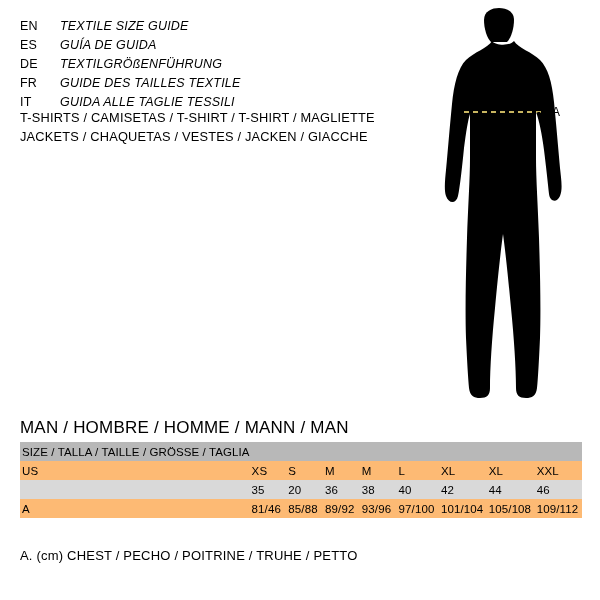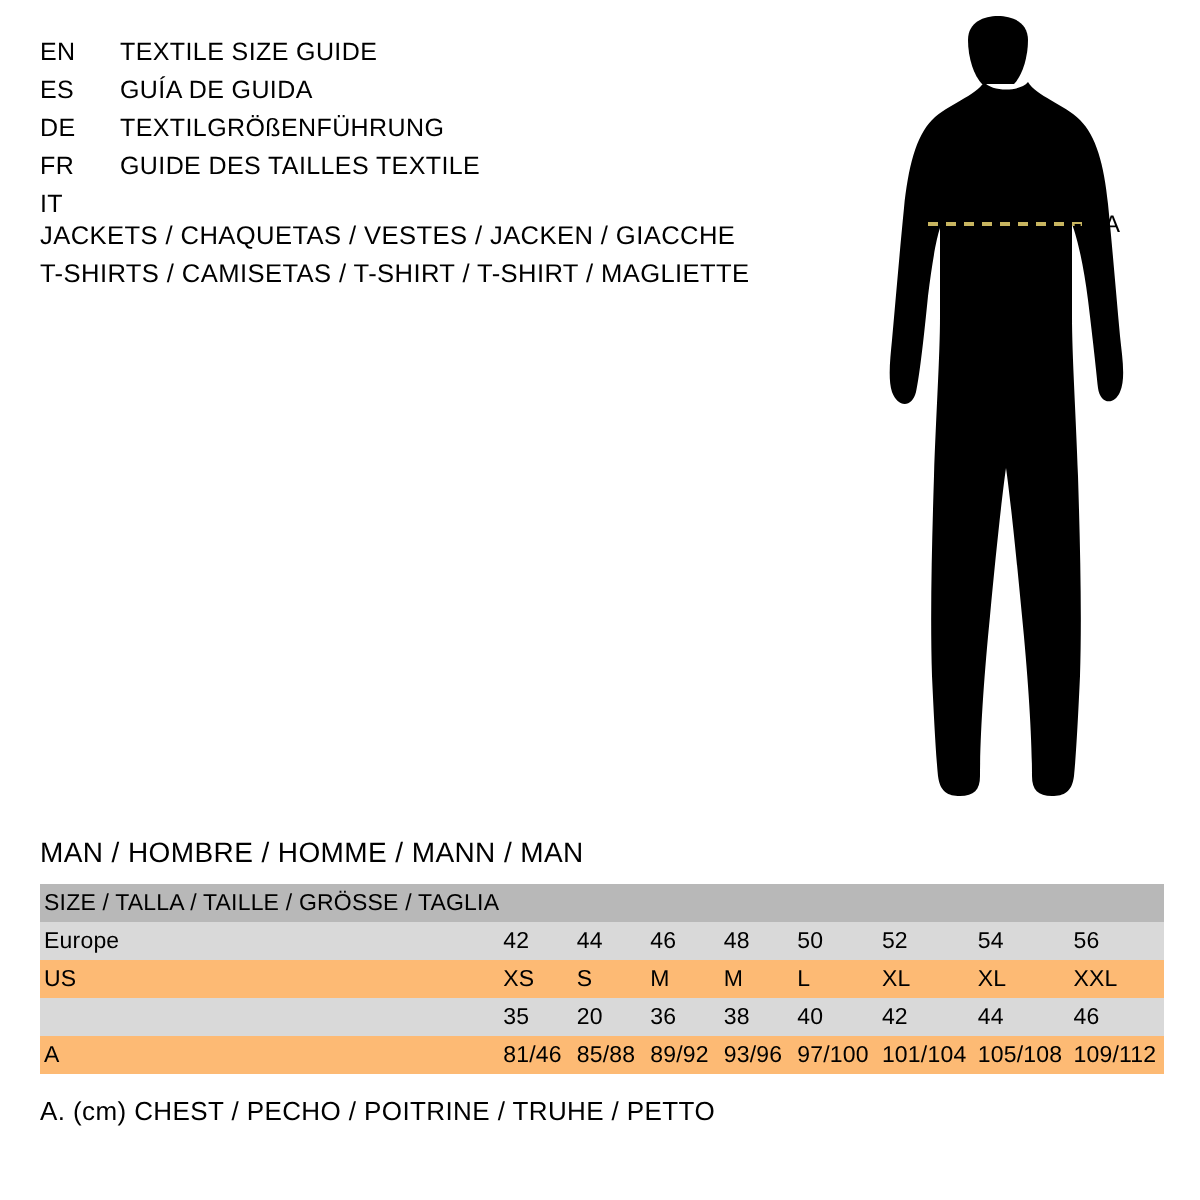--- a/index.html
+++ b/index.html
@@ -34,20 +34,21 @@
     height: 19px;
     font-size: 12.5px;
     letter-spacing: 0.2px;
   }
   .lang-code {
     width: 40px;
     flex: 0 0 40px;
   }
   .lang-text {
     flex: 1 1 auto;
+    font-style: italic;
   }
 
   
   .cat-block {
     position: absolute;
     left: 20px;
     top: 110px;
     width: 420px;
   }
   .cat-line {
@@ -79,21 +80,21 @@
     width: 16px;
     height: 0;
     border-top: 1.5px dashed #000;
   }
 
   
   .table-title {
     position: absolute;
     left: 20px;
     top: 418px;
-    font-size: 14px;
+    font-size: 17px;
     letter-spacing: 0.2px;
     font-weight: normal;
   }
   table.size-table {
     position: absolute;
     left: 20px;
     top: 442px;
     width: 562px;
     border-collapse: collapse;
     font-size: 11.5px;
@@ -143,26 +144,27 @@
     <div class="lang-row">
       <span class="lang-code">DE</span>
       <span class="lang-text">TEXTILGRÖßENFÜHRUNG</span>
     </div>
     <div class="lang-row">
       <span class="lang-code">FR</span>
       <span class="lang-text">GUIDE DES TAILLES TEXTILE</span>
     </div>
     <div class="lang-row">
       <span class="lang-code">IT</span>
+      <span class="lang-text">GUIDA ALLE TAGLIE TESSILI</span>
     </div>
   </div>
 
   <div class="cat-block">
+    <div class="cat-line">T-SHIRTS / CAMISETAS / T-SHIRT / T-SHIRT / MAGLIETTE</div>
     <div class="cat-line">JACKETS / CHAQUETAS / VESTES / JACKEN / GIACCHE</div>
-    <div class="cat-line">T-SHIRTS / CAMISETAS / T-SHIRT / T-SHIRT / MAGLIETTE</div>
   </div>
 
   <div class="figure-wrap">
     <svg width="190" height="400" viewBox="0 0 190 400">
 
       <path d="M74,12 C74,3 82,0 89,0 C96,0 104,3 104,12 C104,21 101,30 97,34 L81,34 C77,30 74,21 74,12 Z" fill="#000"></path>
 
       <path d="M82,33
                C78,40 64,44 56,52
                C48,60 44,76 42,96
@@ -211,31 +213,20 @@
         <td class="cx"></td>
         <td class="cx"></td>
         <td class="cx"></td>
         <td class="cx"></td>
         <td class="cx"></td>
         <td class="cx"></td>
         <td class="cx"></td>
         <td class="cx"></td>
       </tr>
 
-      <tr class="shade">
-        <td class="c0">Europe</td>
-        <td class="cx">42</td>
-        <td class="cx">44</td>
-        <td class="cx">46</td>
-        <td class="cx">48</td>
-        <td class="cx">50</td>
-        <td class="cx">52</td>
-        <td class="cx">54</td>
-        <td class="cx">56</td>
-      </tr>
 
       <tr class="plain">
         <td class="c0">US</td>
         <td class="cx">XS</td>
         <td class="cx">S</td>
         <td class="cx">M</td>
         <td class="cx">M</td>
         <td class="cx">L</td>
         <td class="cx">XL</td>
         <td class="cx">XL</td>

